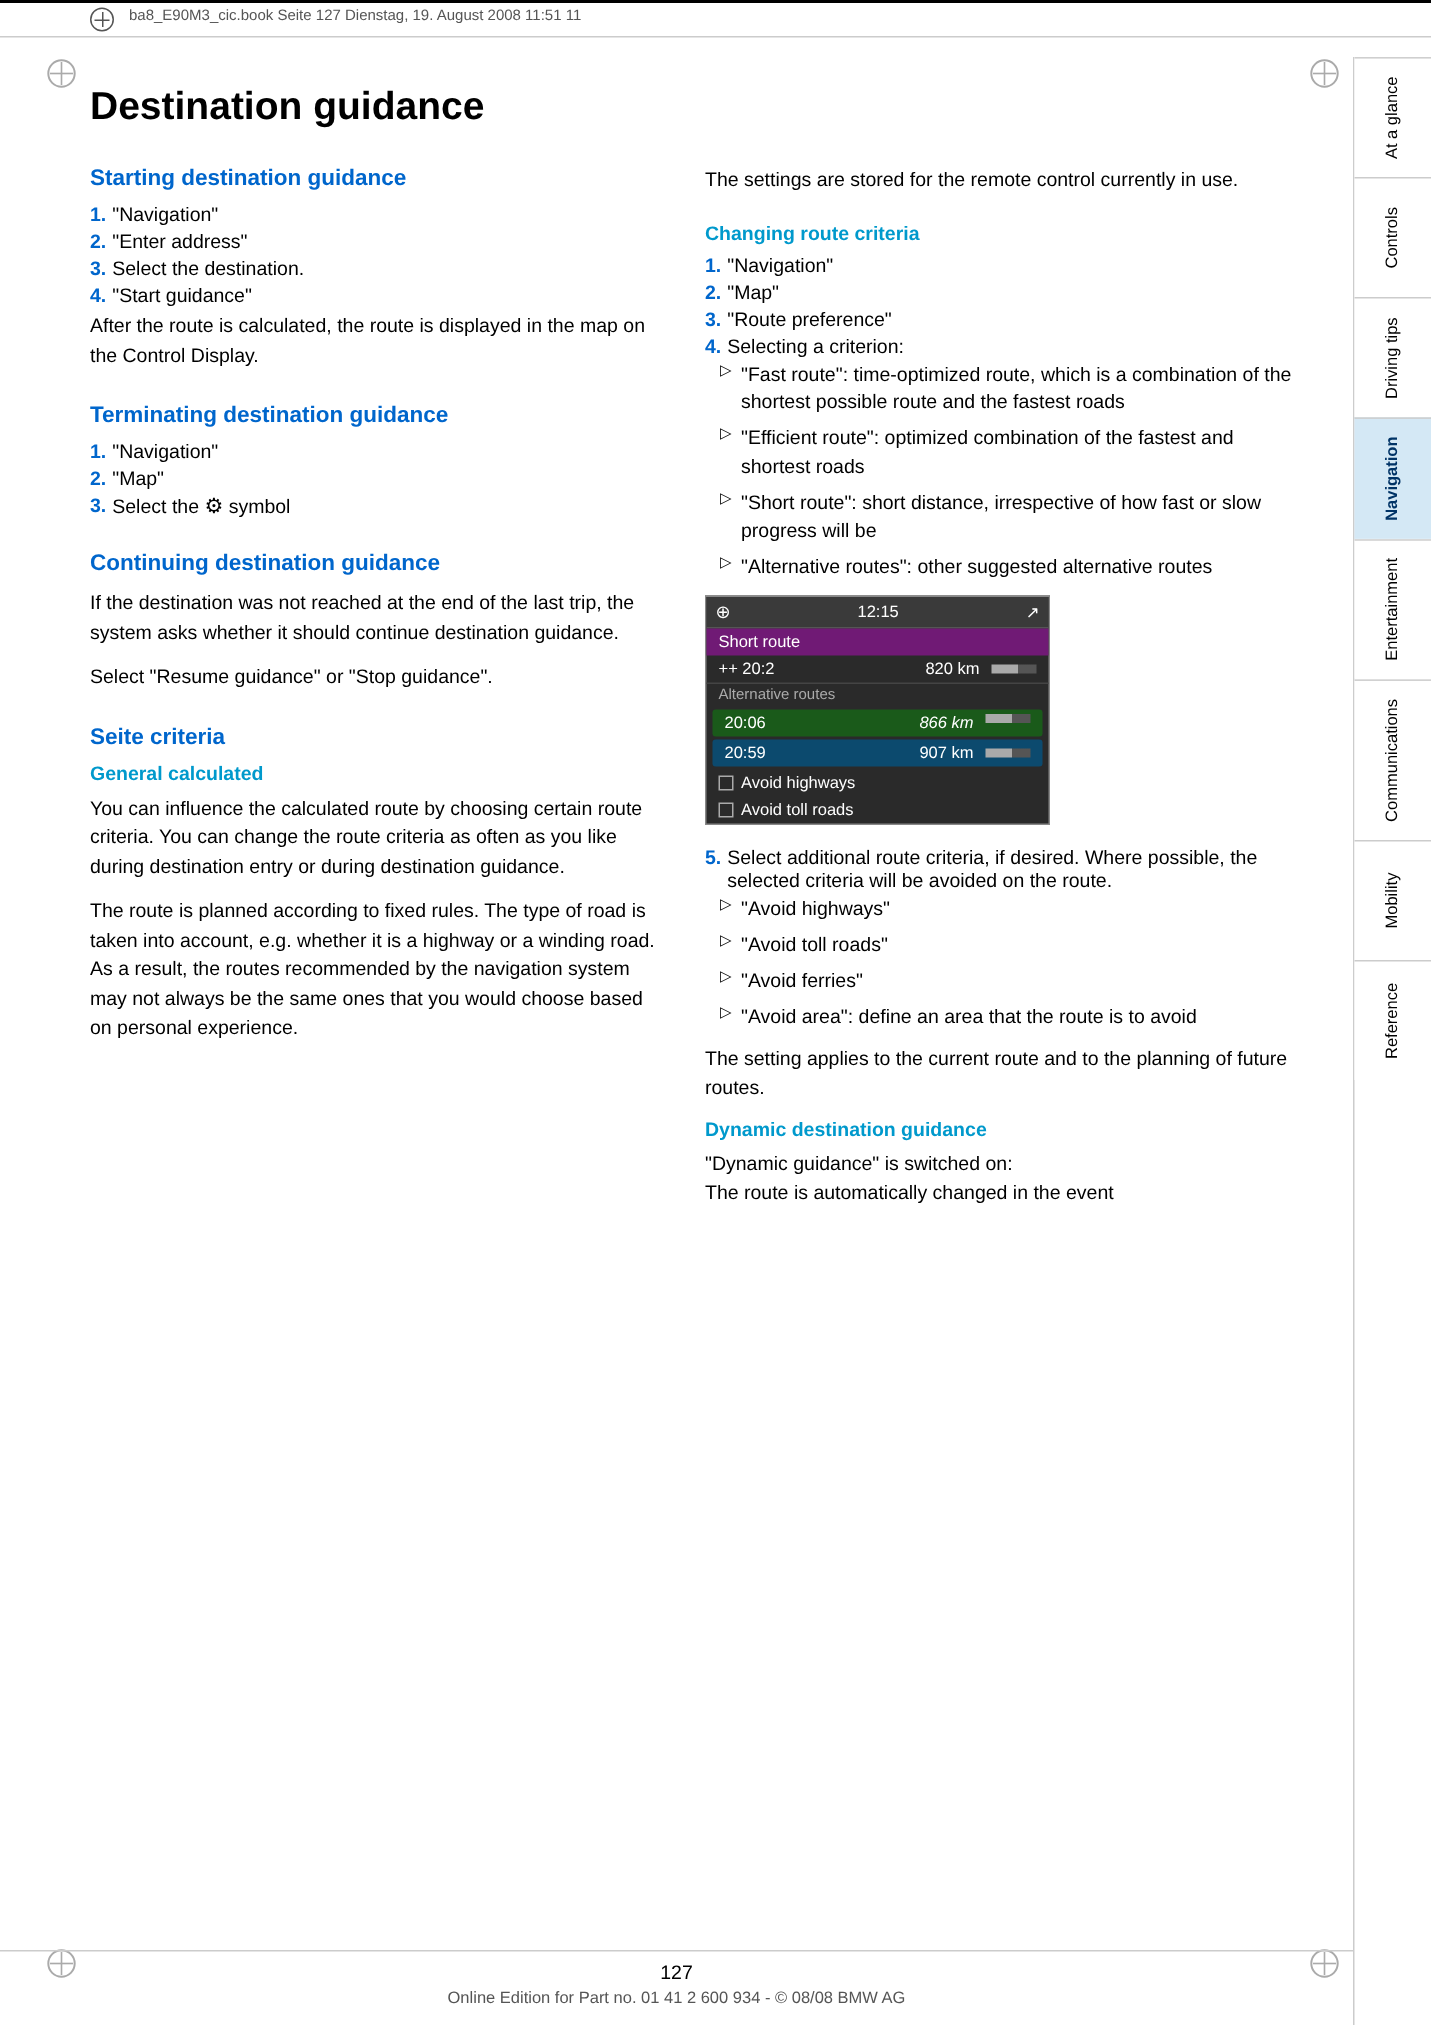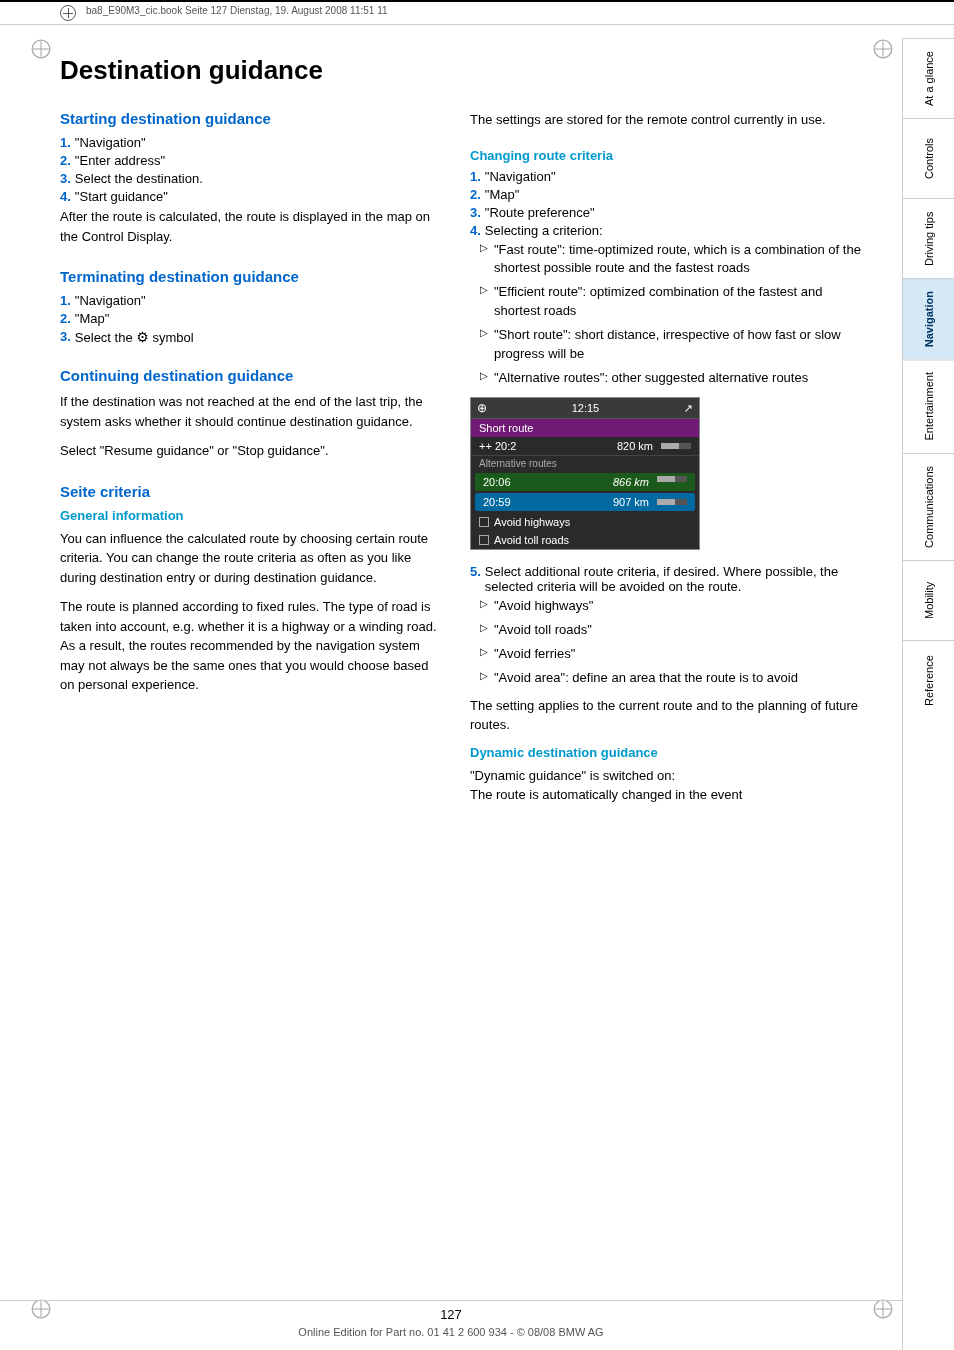--- a/index.html
+++ b/index.html
@@ -194,21 +194,21 @@
       display: flex;
       justify-content: space-between;
       background: #1a5a1a;
       margin: 2px 4px;
       border-radius: 2px;
     }
     .ss-alt-row2 {
       padding: 3px 8px;
       display: flex;
       justify-content: space-between;
-      background: #0369a1;
+      background: #0c4a6e;
       margin: 2px 4px;
       border-radius: 2px;
     }
     .ss-checkbox-row {
       padding: 3px 8px;
       display: flex;
       align-items: center;
       gap: 5px;
       font-size: 11px;
     }
@@ -377,21 +377,21 @@
 
       <div class="section-block">
         <h2 class="section-title">Continuing destination guidance</h2>
         <p class="para">If the destination was not reached at the end of the last trip, the system asks whether it should continue destination guidance.</p>
         <p class="para">Select "Resume guidance" or "Stop guidance".</p>
       </div>
 
       <div class="section-block">
         <h2 class="section-title">Seite criteria</h2>
 
-        <h3 style="font-size:13px; font-weight:bold; color:#0099cc; margin-bottom:6px;">General information</h3>
+        <h3 style="font-size:13px; font-weight:bold; color:#0099cc; margin-bottom:6px;">General calculated</h3>
         <p class="para">You can influence the calculated route by choosing certain route criteria. You can change the route criteria as often as you like during destination entry or during destination guidance.</p>
         <p class="para">The route is planned according to fixed rules. The type of road is taken into account, e.g. whether it is a highway or a winding road. As a result, the routes recommended by the navigation system may not always be the same ones that you would choose based on personal experience.</p>
       </div>
 
     </div>
 
     <div class="col-right">
 
       <p class="para" style="margin-bottom:18px;">The settings are stored for the remote control currently in use.</p>
 

